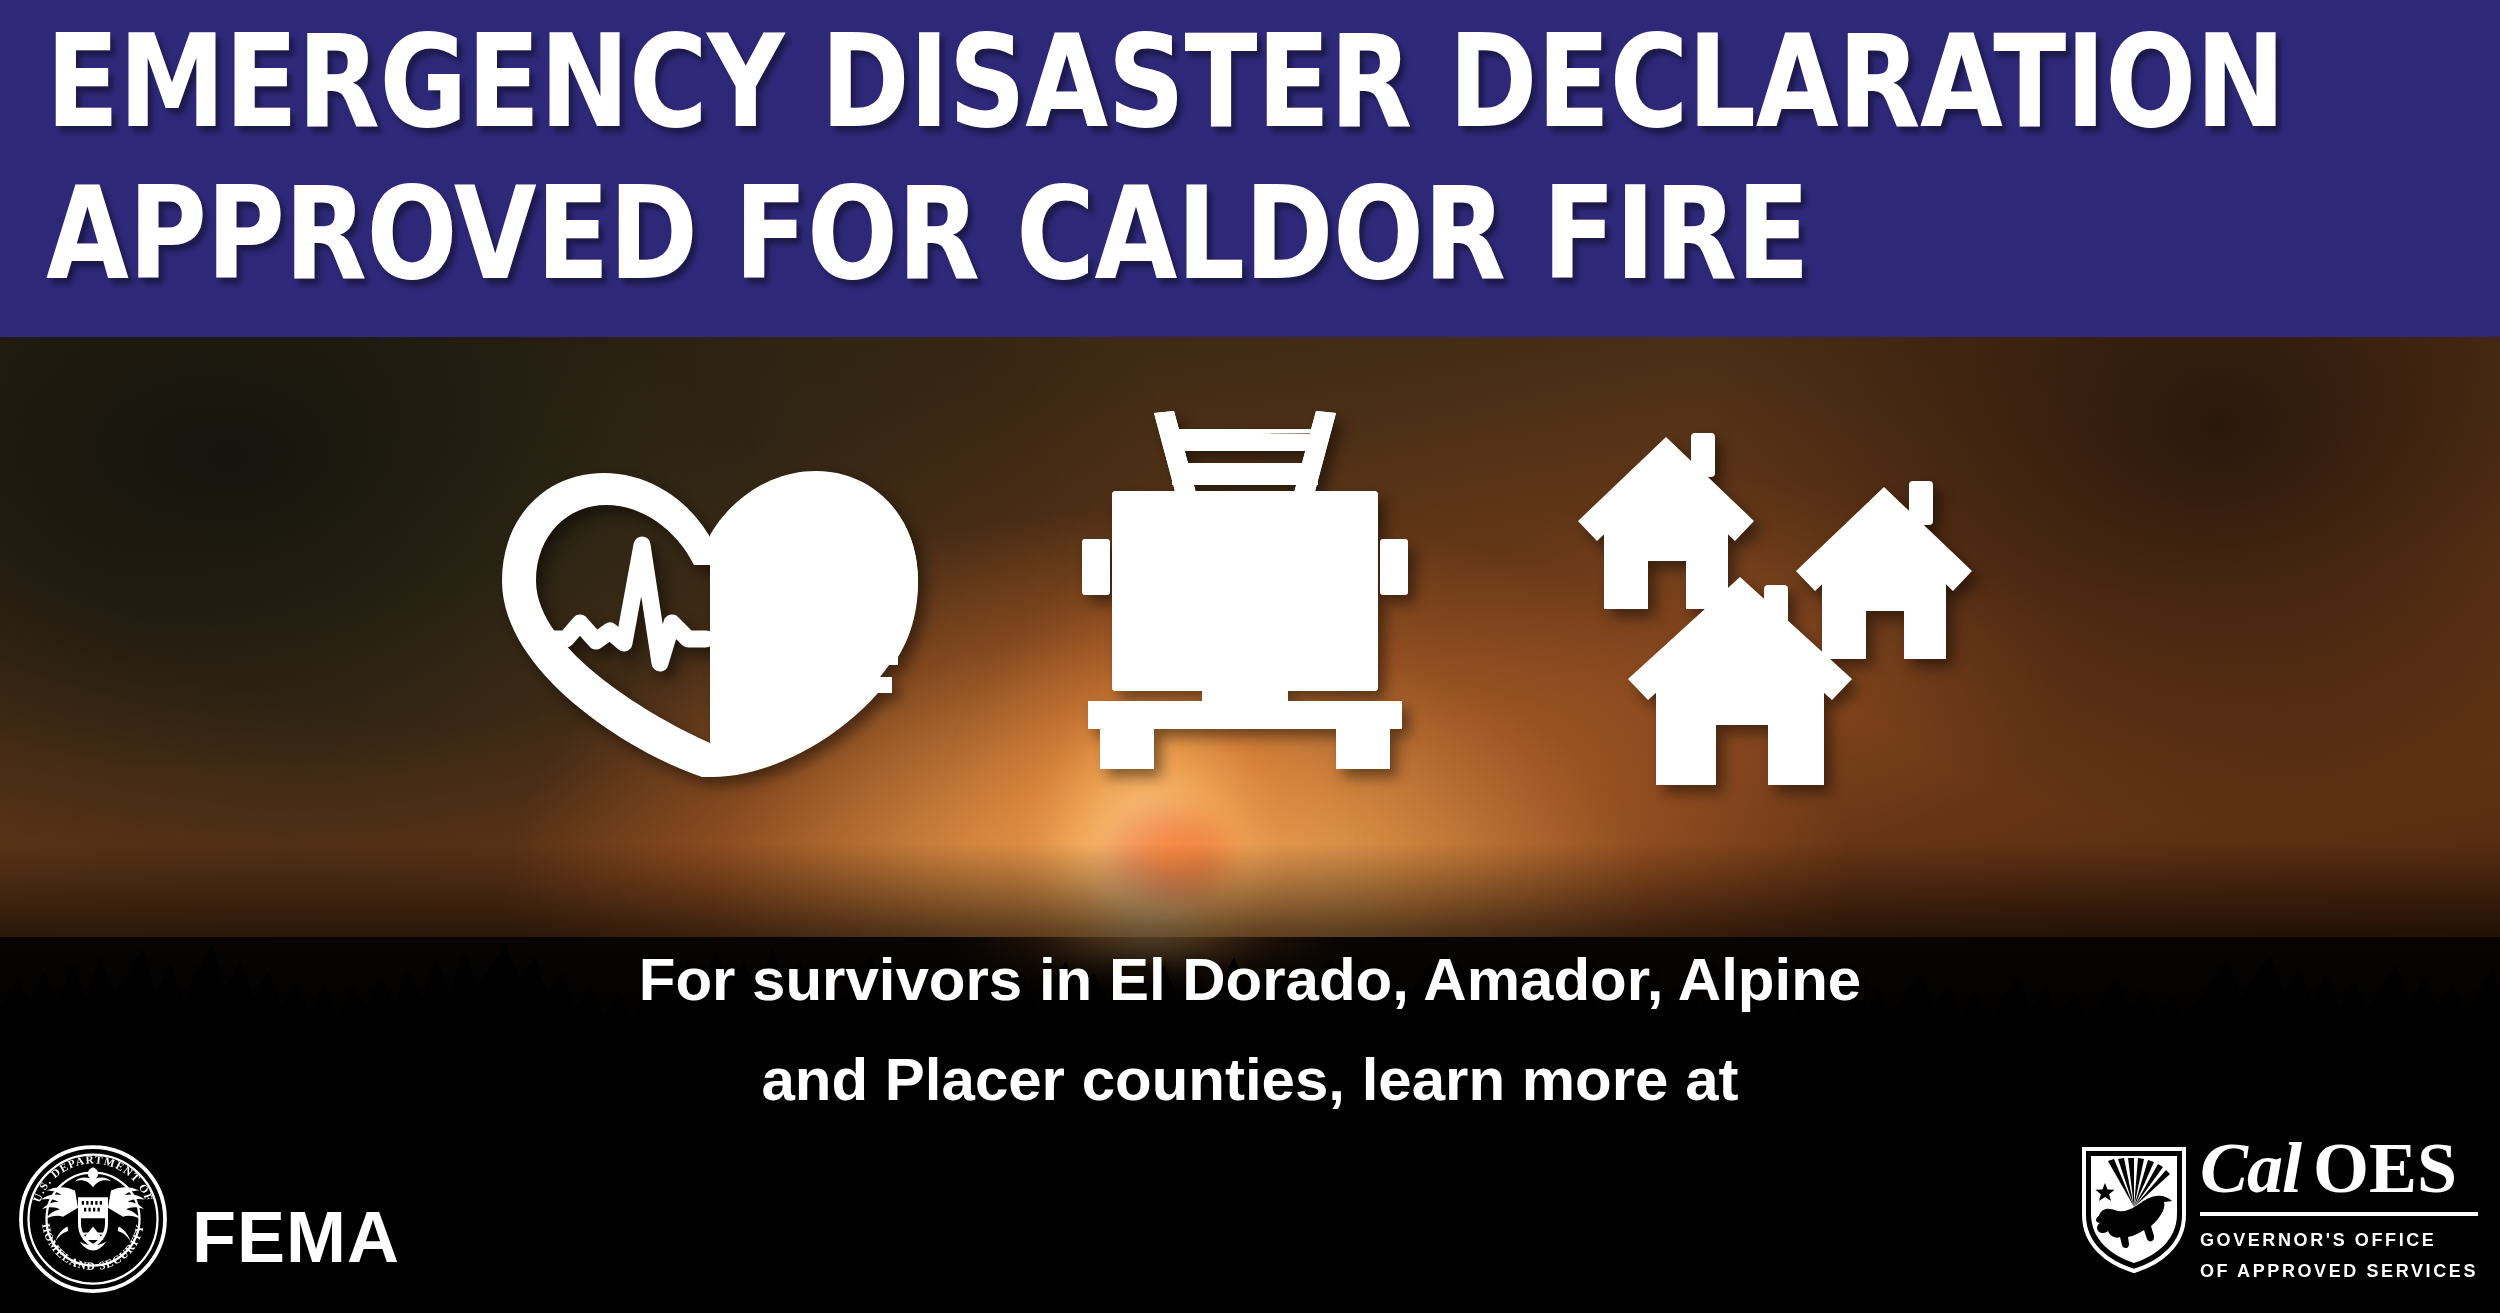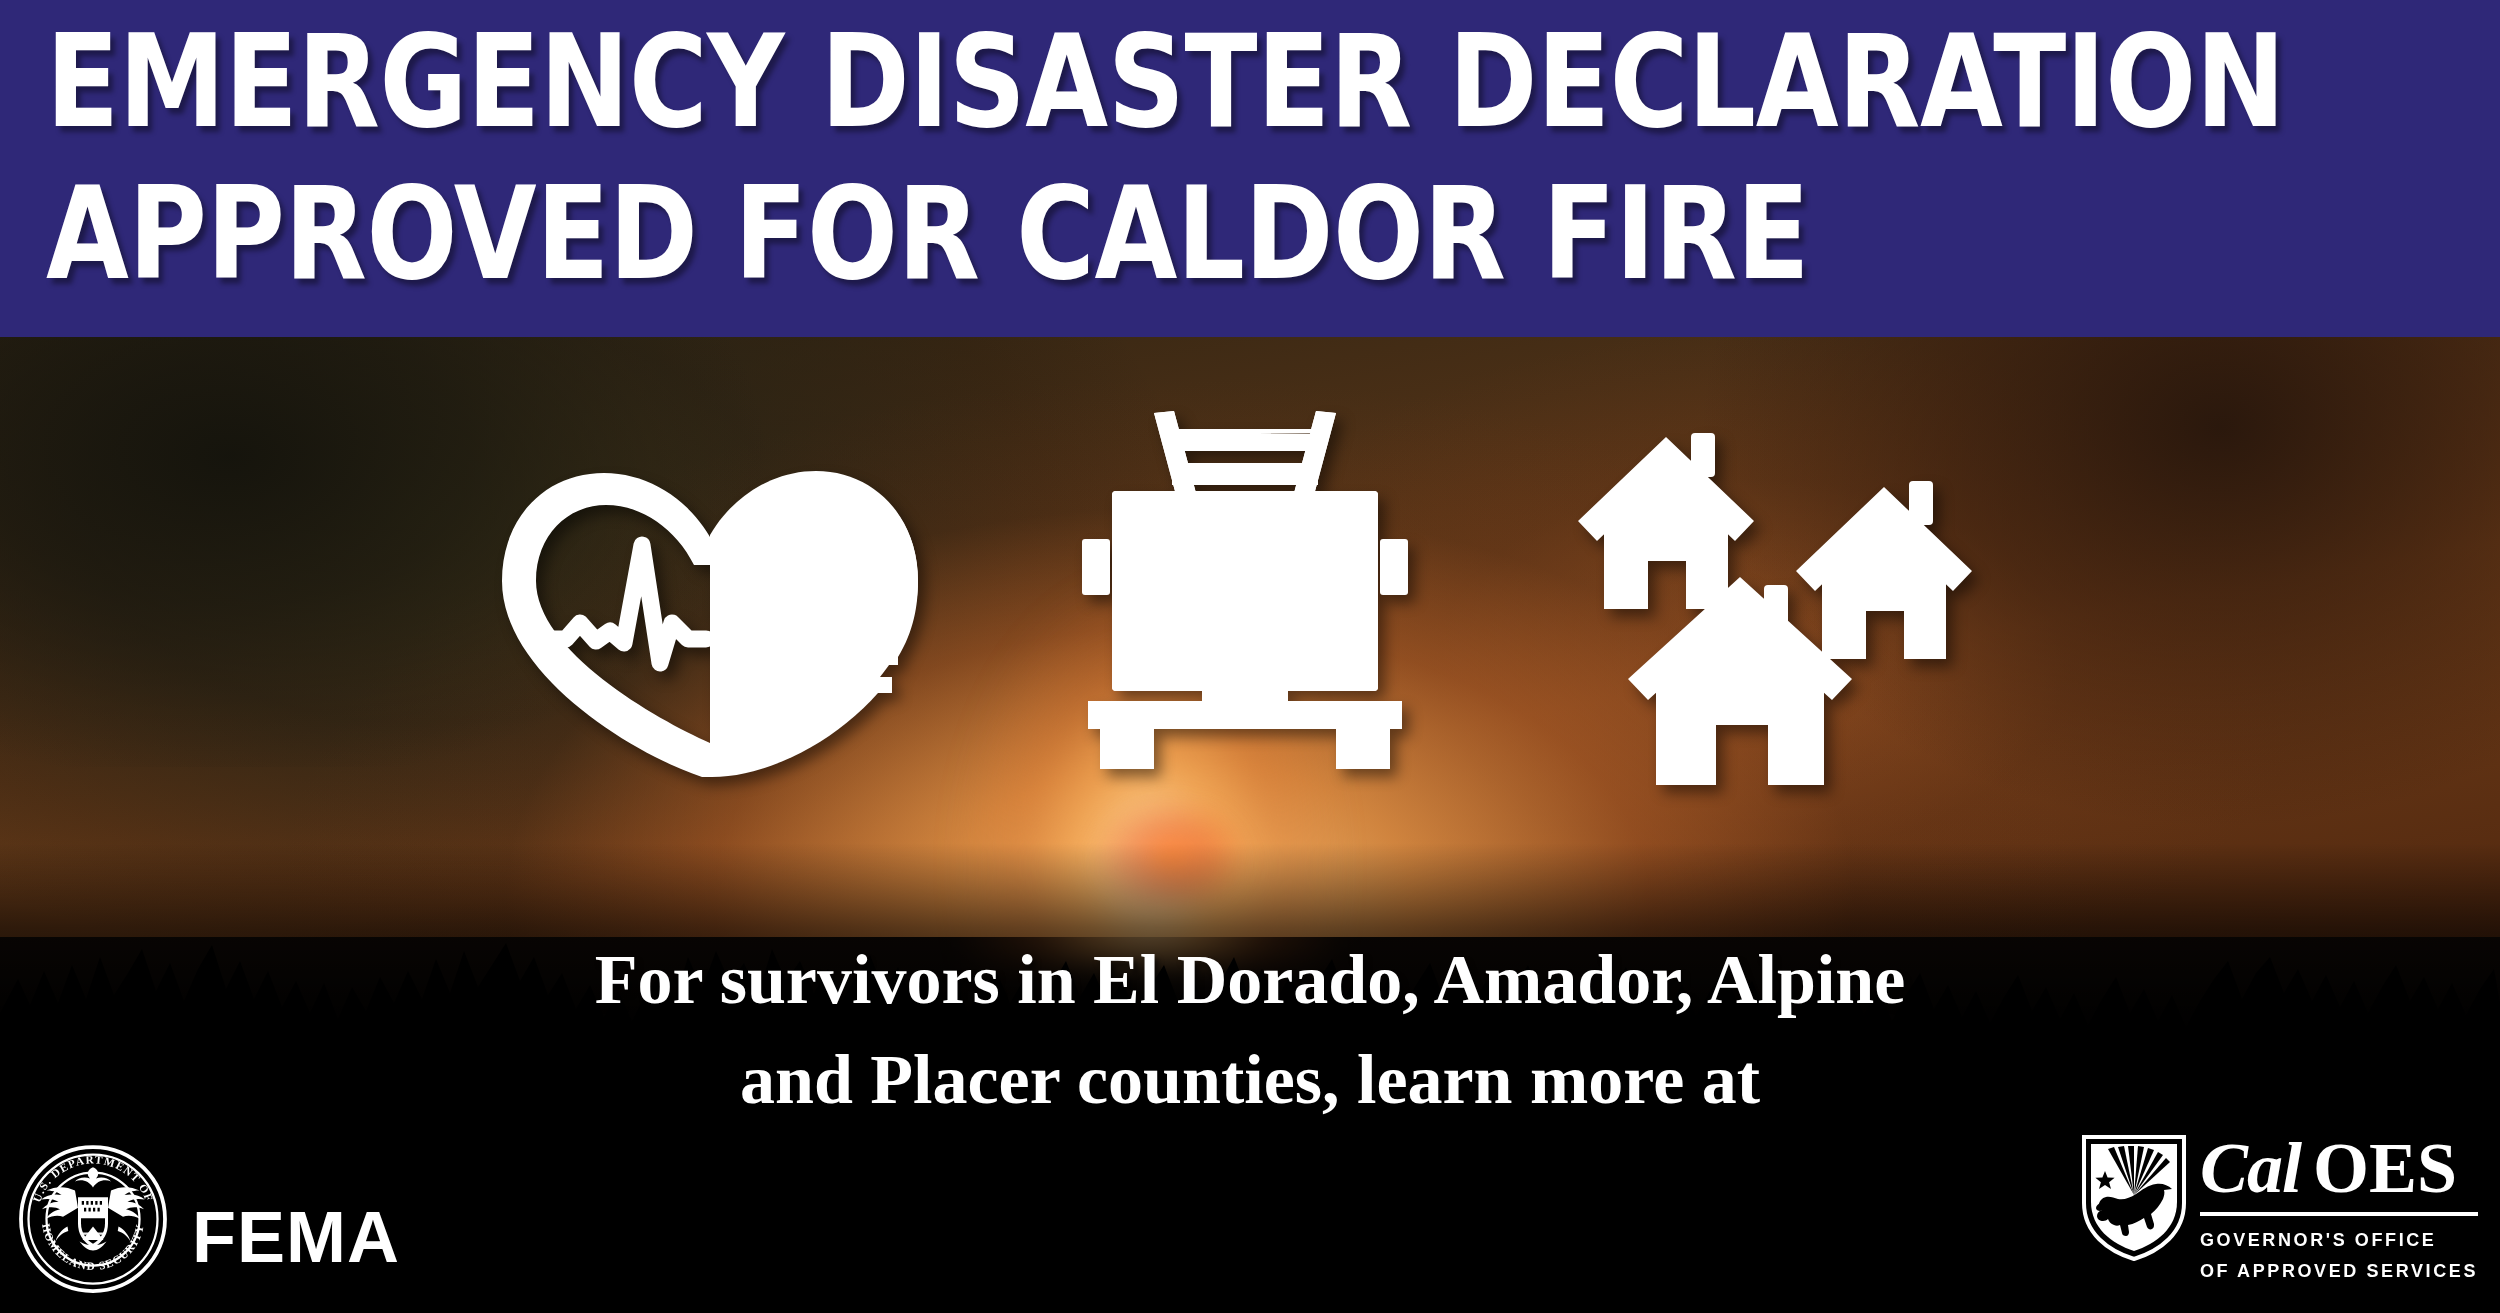--- a/index.html
+++ b/index.html
@@ -118,23 +118,23 @@
   }
 
   
   .body-copy {
     position:absolute;
     left:0; top:930px;
     width:2500px;
     text-align:center;
     z-index:25;
     color:#ffffff;
-    font-family:Liberation Serif, serif;
+    font-family:Liberation Sans, sans-serif;
     font-weight:bold;
-    font-size:70px;
+    font-size:60px;
     line-height:100px;
     letter-spacing:0px;
     text-shadow:4px 5px 5px rgba(0,0,0,0.55);
   }
   .body-copy .bc-line { display:block; white-space:nowrap; }
 
   
   .fema-logo {
     position:absolute;
     left:18px; bottom:18px;
@@ -152,21 +152,21 @@
     line-height:88px;
     letter-spacing:1px;
     white-space:nowrap;
     margin-top:35px;
   }
 
   
   .caloes-logo {
     position:absolute;
     right:22px; bottom:26px;
-    display:flex; align-items:flex-start; gap:10px;
+    display:flex; align-items:center; gap:10px;
     z-index:40;
   }
   .caloes-shield { width:112px; height:132px; flex:0 0 auto; }
   .caloes-shield svg { display:block; }
   .caloes-text { display:flex; flex-direction:column; }
   .caloes-wordmark {
     color:#fff;
     font-size:72px; line-height:74px;
     white-space:nowrap;
     font-family:"Liberation Serif","DejaVu Serif", serif;

